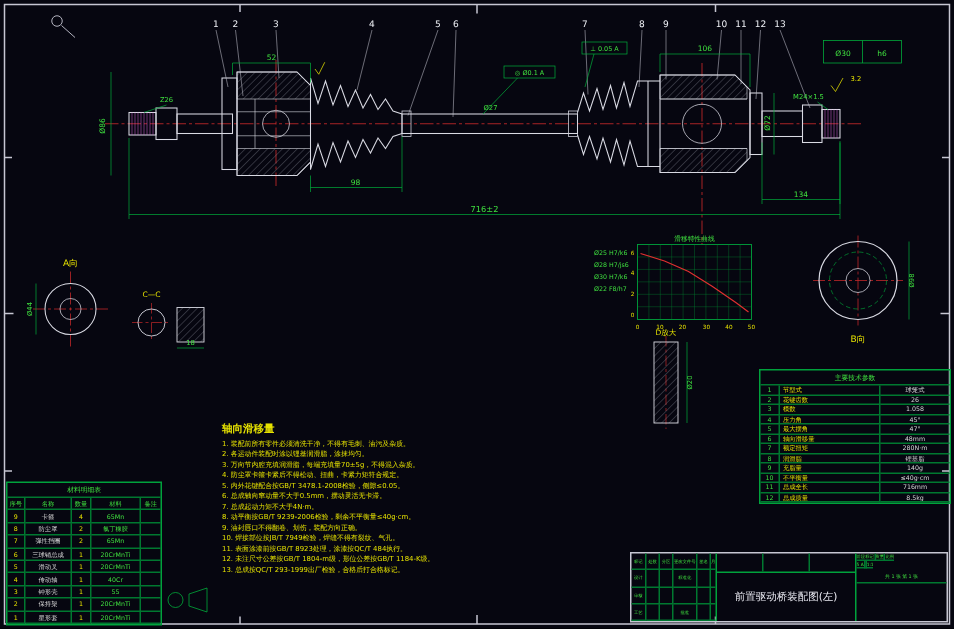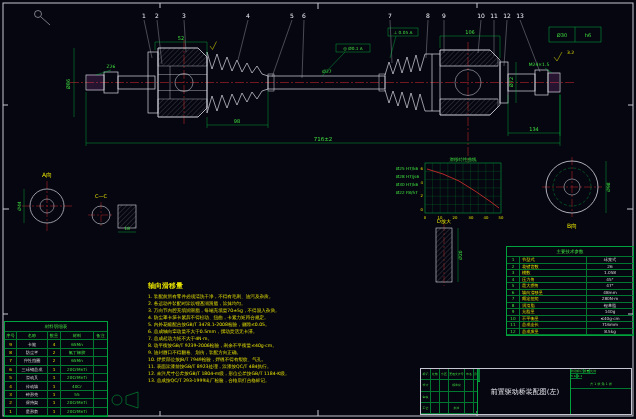--- a/index.html
+++ b/index.html
@@ -47,21 +47,21 @@
   .tblk{position:absolute;left:420px;top:368px;width:212px;height:47px;display:flex;
         border:1px solid #c6c6d2;box-sizing:border-box;}
   .tblk .td{font-size:2.9px;color:#3fe03f;}
   .tblk-left{width:56px;display:flex;flex-direction:column;border-right:0.4px solid #00a23c;}
   .tblk-left .td:nth-child(1){width:9px;}
   .tblk-left .td:nth-child(2){width:8px;}
   .tblk-left .td:nth-child(3){width:8px;}
   .tblk-left .td:nth-child(4){width:15px;}
   .tblk-left .td:nth-child(5){width:8px;}
   .tblk-left .td:nth-child(6){flex:1;}
-  .tblk-mid{width:92px;display:flex;flex-direction:row;border-right:0.4px solid #00a23c;}
+  .tblk-mid{width:92px;display:flex;flex-direction:column;border-right:0.4px solid #00a23c;}
   .tblk-mid-top{height:12px;display:flex;border-bottom:0.4px solid #00a23c;}
   .tblk-mid-top div{flex:1;border-right:0.4px solid #007830;}
   .tblk-mid-top div:last-child{border-right:none;}
   .tblk-title{flex:1;display:flex;align-items:center;justify-content:center;
               color:#eaeaf2;font-size:7px;white-space:nowrap;overflow:hidden;}
   .tblk-right{flex:1;display:flex;flex-direction:column;}
   .tblk-sheets{height:9px;display:flex;align-items:center;justify-content:center;
                color:#3fe03f;font-size:3.2px;border-bottom:0.4px solid #007830;}
   .tblk-blank{flex:1;}
 </style>

